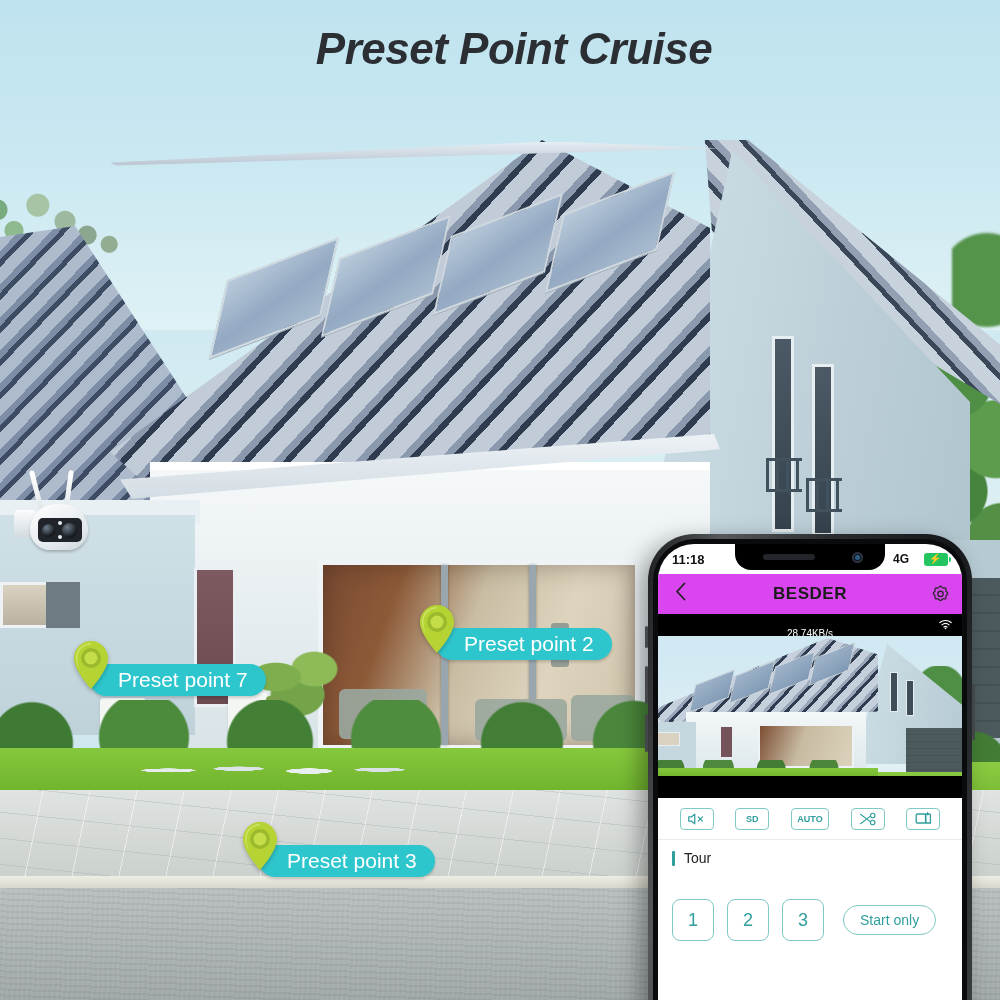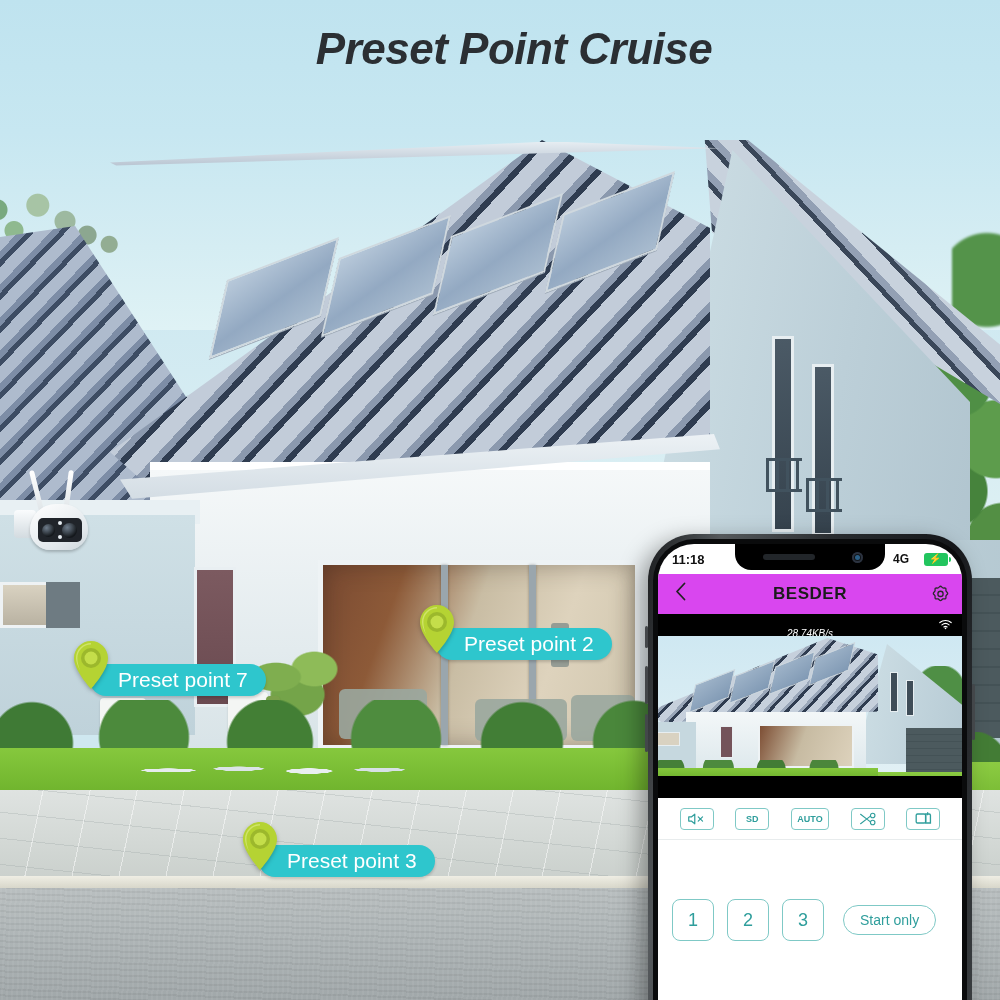--- a/index.html
+++ b/index.html
@@ -362,21 +362,21 @@
   .appbar .back { width:44px; text-align:center; font-size:20px; color:#222; }
   .appbar .atitle {
     flex:1; text-align:center; font-size:17px; font-weight:bold;
     color:#1b1b1b; letter-spacing:.5px;
   }
   .appbar .gear { width:44px; display:flex; justify-content:center; }
 
   .ratebar {
     position:absolute; left:0; top:70px; width:100%; height:38px;
     background:#000; color:#fff; font-size:10px;
-    display:flex; align-items:center; justify-content:center;font-style:italic;
+    display:flex; align-items:center; justify-content:center;
   }
   .ratebar .wifi { position:absolute; right:10px; top:5px; }
 
   .video {
     position:absolute; left:0; top:92px; width:100%; height:140px;
     background:#000; overflow:hidden;
   }
   .vscene { position:absolute; inset:0; }
   .v-sky { position:absolute; inset:0; background:linear-gradient(#cfe8f2,#e2f1f5); }
   .v-roof {
@@ -669,20 +669,24 @@
         </div>
         <div class="tbtn">
           <svg width="19" height="15" viewBox="0 0 20 16">
             <rect x="2.2" y="3.2" width="10" height="9.6" rx="1.4" fill="none" stroke="#2f9e9c" stroke-width="1.4"></rect>
             <path d="M12.4 3.2h3.6a1.4 1.4 0 0 1 1.4 1.4v8.2H12.4z" fill="none" stroke="#2f9e9c" stroke-width="1.4"></path>
             <path d="M14.4 1.6v2.4" stroke="#2f9e9c" stroke-width="1.3" stroke-linecap="round"></path>
           </svg>
         </div>
       </div>
 
+      <div class="section-hd">
+        <span class="sec-accent"></span>
+        <span class="sec-title">Tour</span>
+      </div>
 
       <div class="tourrow">
         <div class="numbtn">1</div>
         <div class="numbtn">2</div>
         <div class="numbtn">3</div>
         <div class="startbtn">Start only</div>
       </div>
 
       <div class="phone-bottom-white"></div>
     </div>

